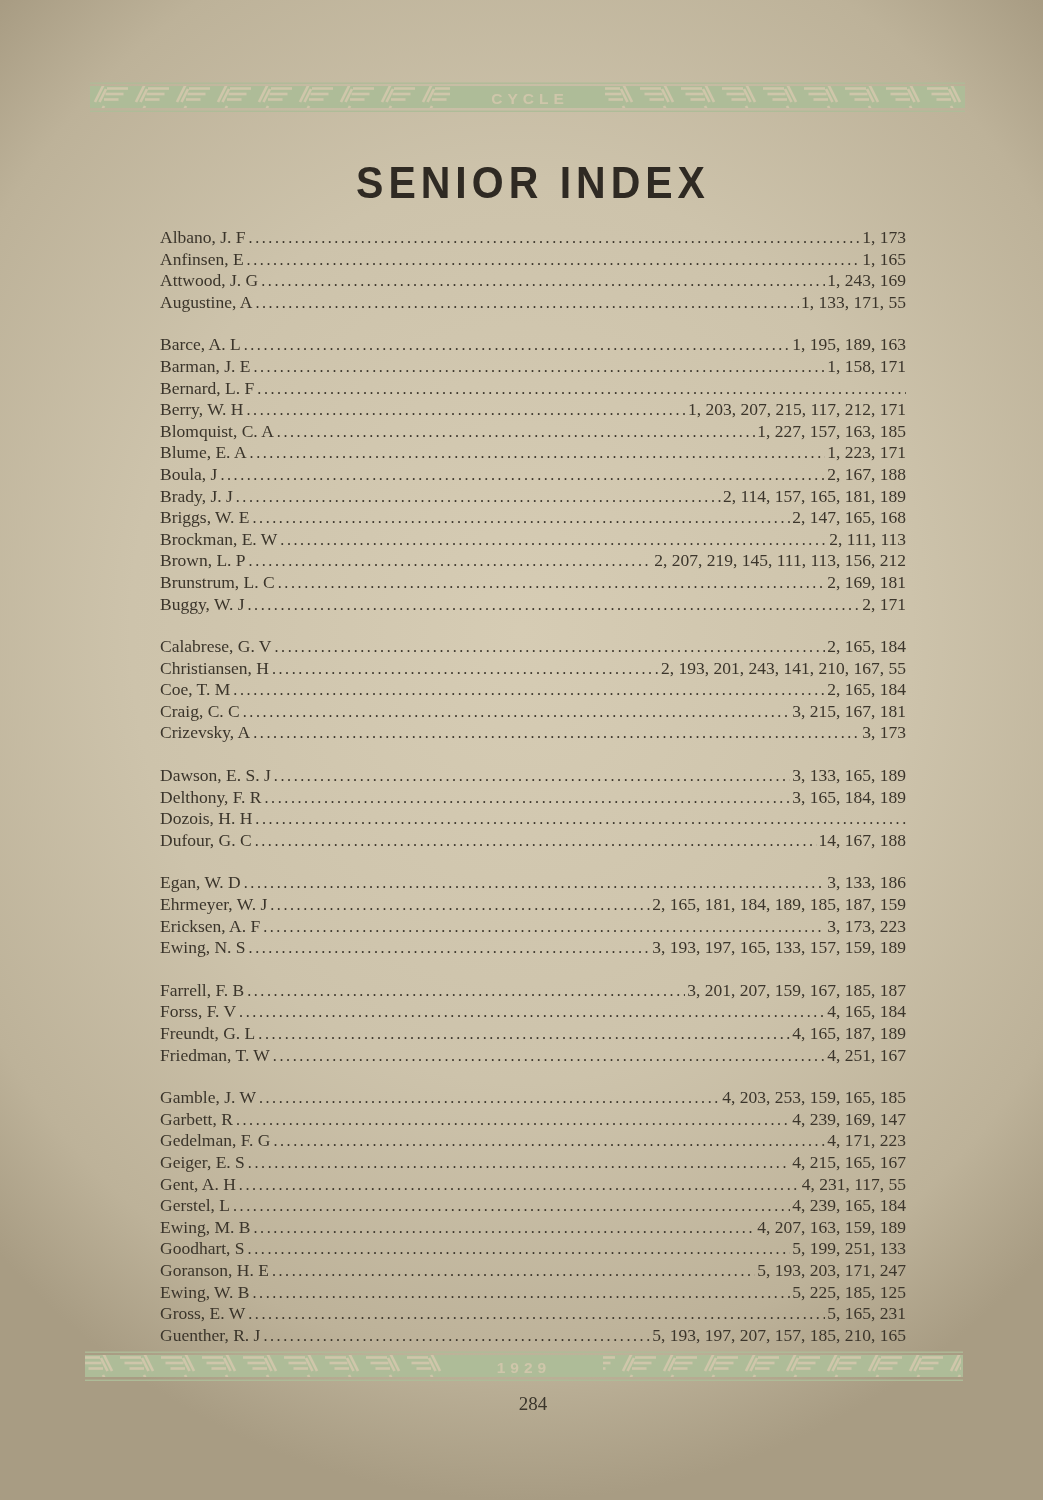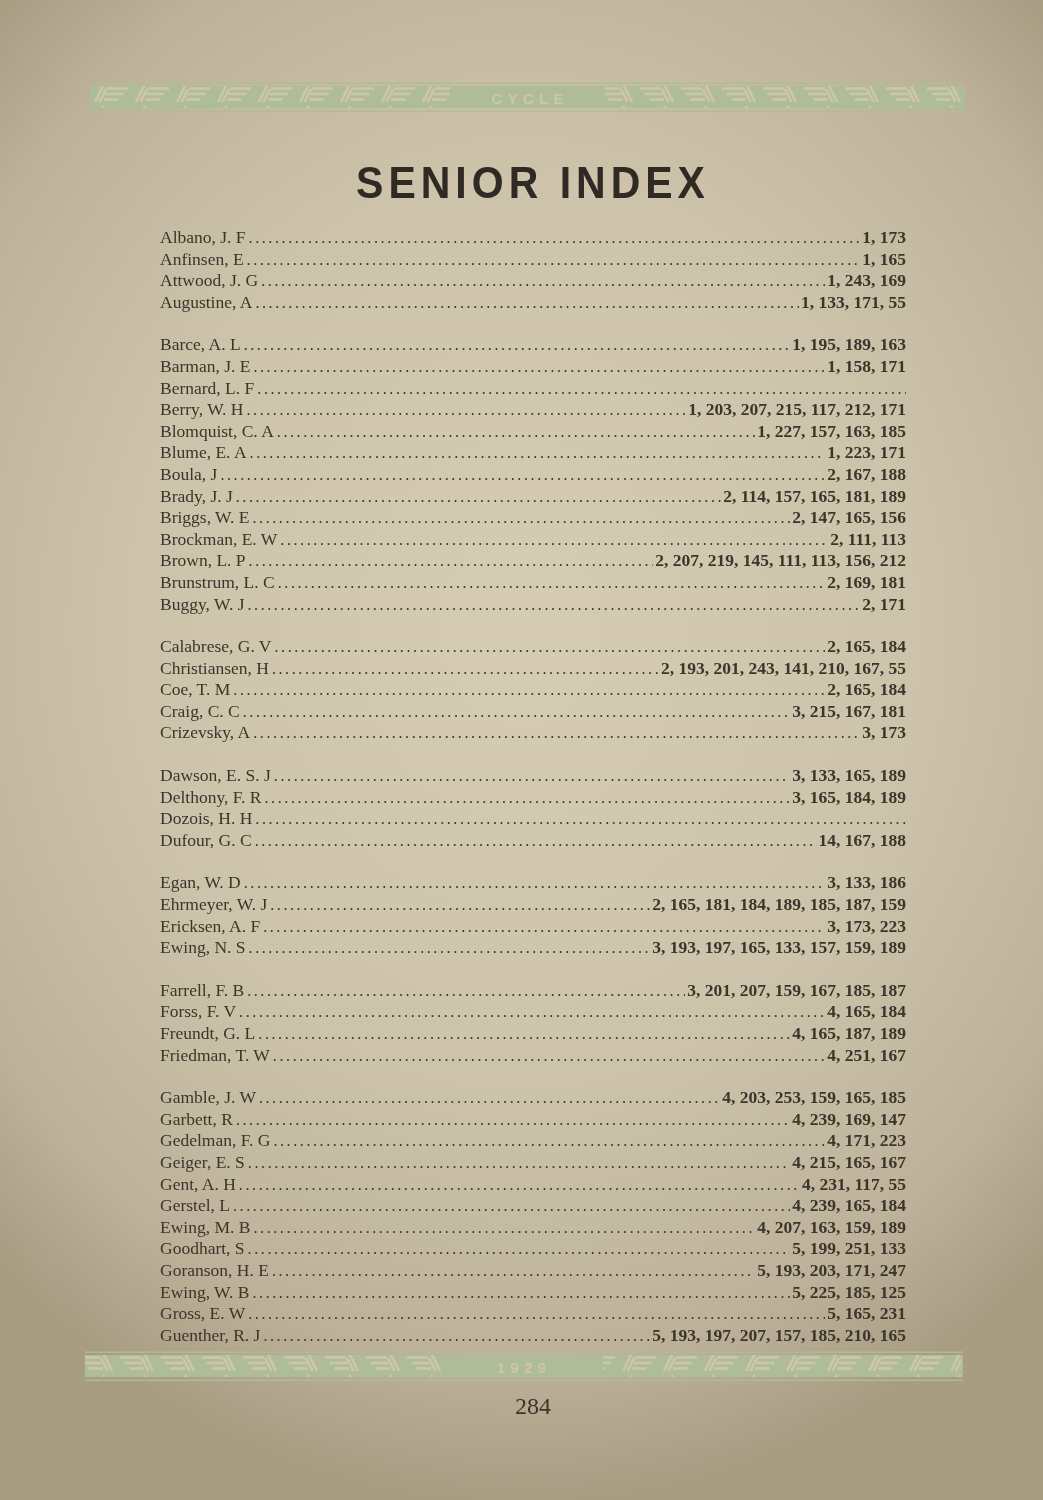--- a/index.html
+++ b/index.html
@@ -46,25 +46,25 @@
   .entry {
     display: flex; align-items: flex-end;
     line-height: 21.6px; white-space: nowrap;
   }
   .name  { flex: 0 0 auto; padding-right: 3px; }
   .leader {
     flex: 1 1 auto; overflow: hidden;
     letter-spacing: 2.6px; font-size: 16px;
     color: var(--ink); min-width: 12px;
   }
-  .pages { flex: 0 0 auto; padding-left: 2px; font-weight: bold; }
+  .pages { flex: 0 0 auto; padding-left: 2px; }
 
   .pagenum {
     position: absolute; left: 160px; width: 746px; top: 1393px;
-    text-align: center; font-size: 24px; color: var(--ink);
+    text-align: center; font-size: 19px; color: var(--ink);
   }
 
   .band text {
     font-family: "Liberation Sans", sans-serif;
     font-weight: 700; letter-spacing: 5px;
   }
 </style>
 </head>
 <body>
 
@@ -164,21 +164,21 @@
 
   <div class="entry">
     <span class="name">Brady, J. J</span>
     <span class="leader">............................................................................................................................................................................................................................</span>
     <span class="pages">2, 114, 157, 165, 181, 189</span>
   </div>
 
   <div class="entry">
     <span class="name">Briggs, W. E</span>
     <span class="leader">............................................................................................................................................................................................................................</span>
-    <span class="pages">2, 147, 165, 156</span>
+    <span class="pages">2, 147, 165, 168</span>
   </div>
 
   <div class="entry">
     <span class="name">Brockman, E. W</span>
     <span class="leader">............................................................................................................................................................................................................................</span>
     <span class="pages">2, 111, 113</span>
   </div>
 
   <div class="entry">
     <span class="name">Brown, L. P</span>

